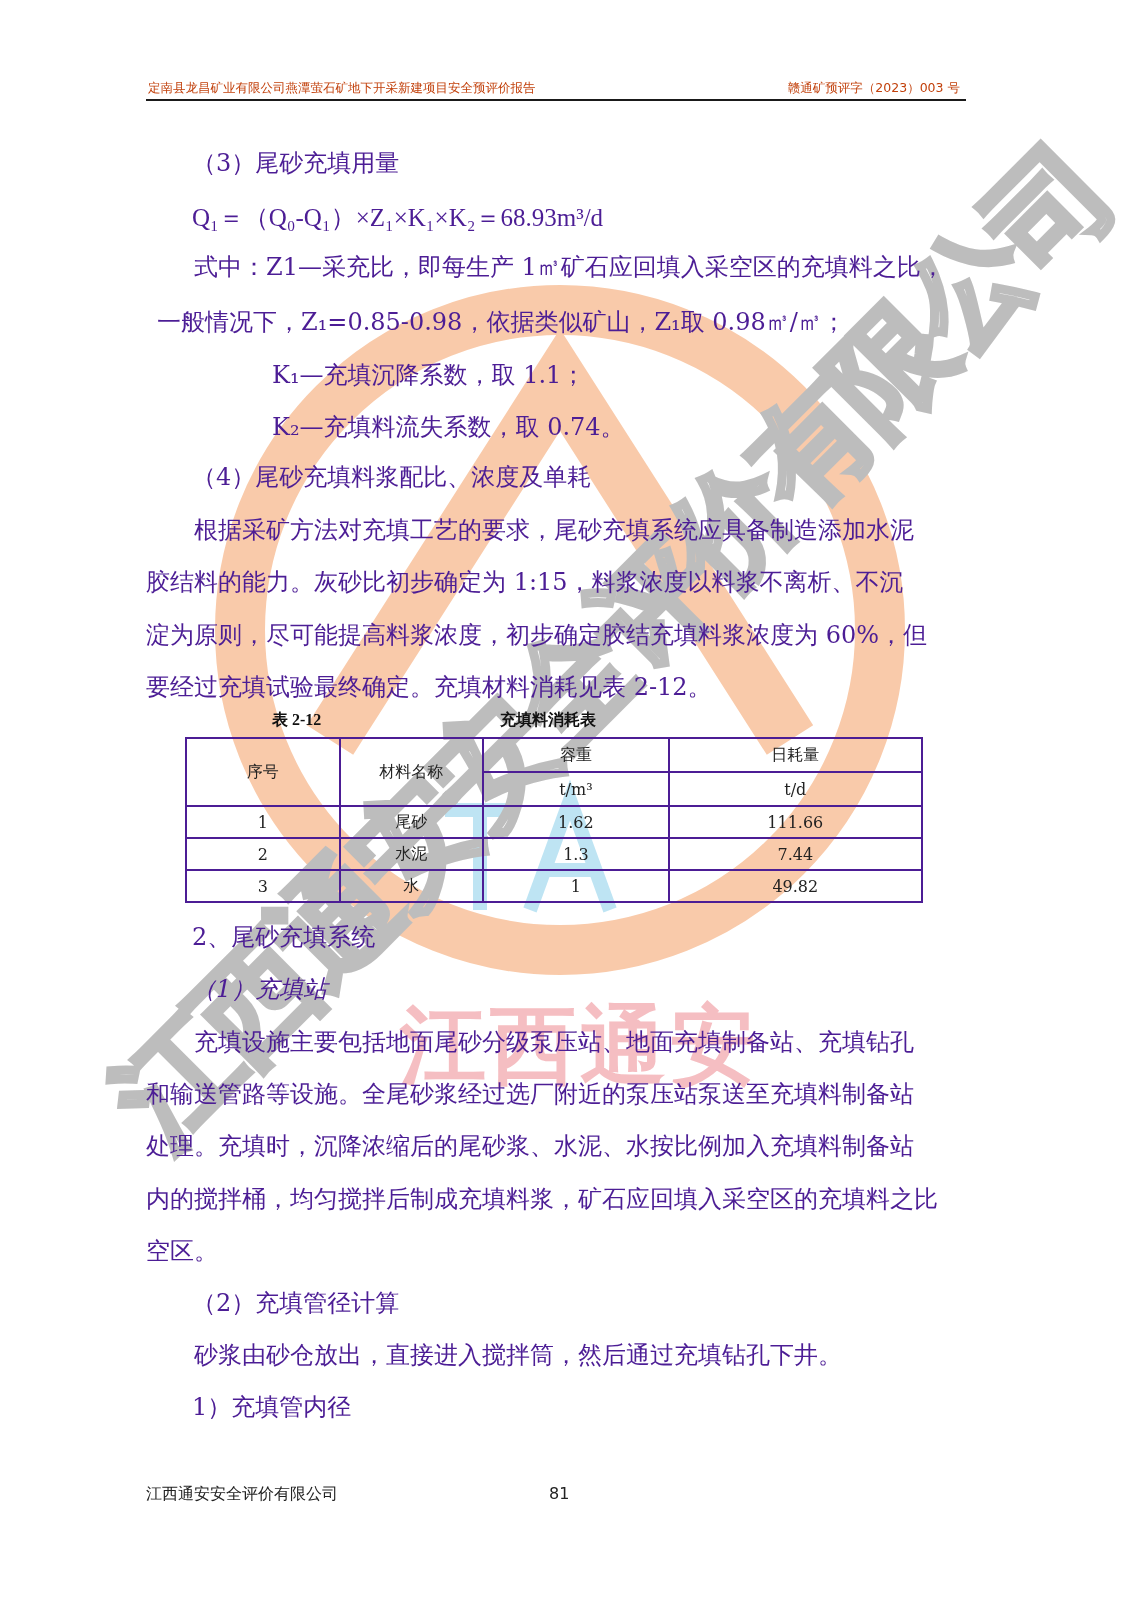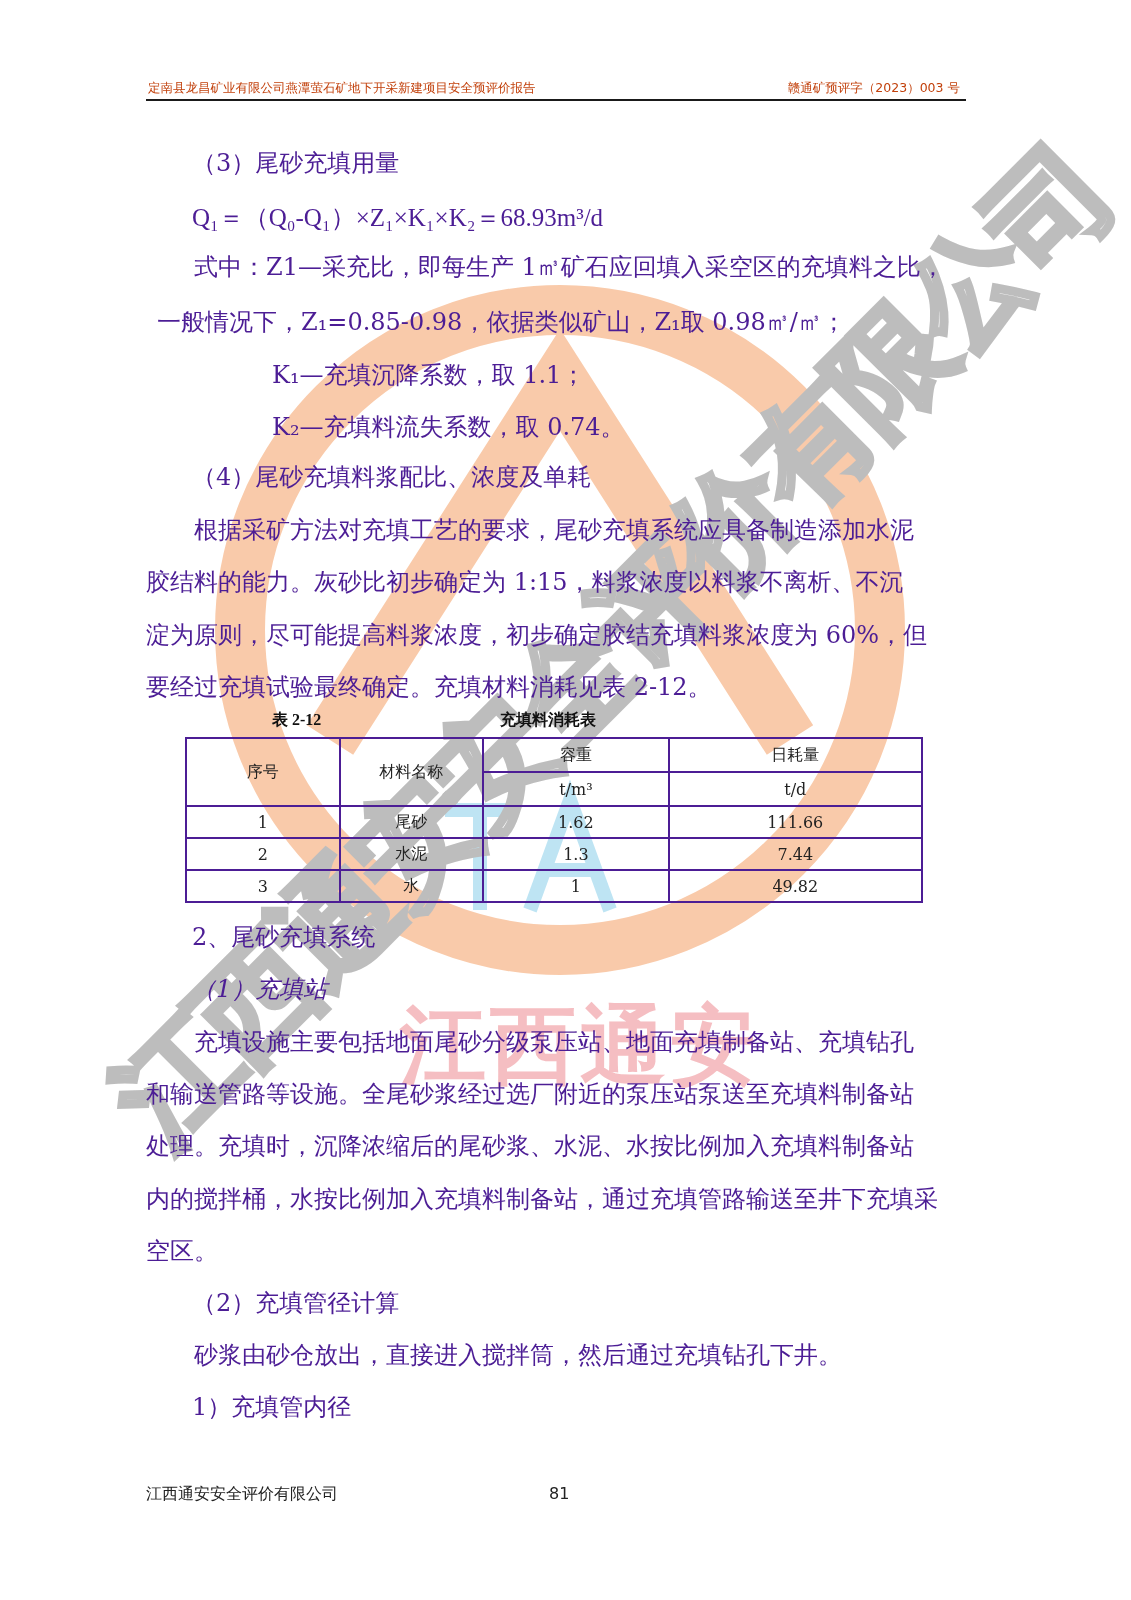--- a/index.html
+++ b/index.html
@@ -124,21 +124,21 @@
       <td>49.82</td>
     </tr>
   </tbody>
     </table>
 
   <div class="line" style="left:192px;top:922px;">2、尾砂充填系统</div>
   <div class="line" style="left:192px;top:974px;font-style:italic;">（1）充填站</div>
   <div class="line" style="left:194px;top:1027px;">充填设施主要包括地面尾砂分级泵压站、地面充填制备站、充填钻孔</div>
   <div class="line" style="left:146px;top:1079px;">和输送管路等设施。全尾砂浆经过选厂附近的泵压站泵送至充填料制备站</div>
   <div class="line" style="left:146px;top:1131px;">处理。充填时，沉降浓缩后的尾砂浆、水泥、水按比例加入充填料制备站</div>
-  <div class="line" style="left:146px;top:1184px;">内的搅拌桶，水按比例加入充填料制备站，通过充填管路输送至井下充填采</div>
+  <div class="line" style="left:146px;top:1184px;">内的搅拌桶，均匀搅拌后制成充填料浆，矿石应回填入采空区的充填料之比</div>
   <div class="line" style="left:146px;top:1236px;">空区。</div>
   <div class="line" style="left:192px;top:1288px;">（2）充填管径计算</div>
   <div class="line" style="left:194px;top:1340px;">砂浆由砂仓放出，直接进入搅拌筒，然后通过充填钻孔下井。</div>
   <div class="line" style="left:192px;top:1392px;">1）充填管内径</div>
 
   <div class="footer" style="left:146px;">江西通安安全评价有限公司</div>
   <div class="footer" style="left:549px;">81</div>
 </div>
 
 </body></html>

